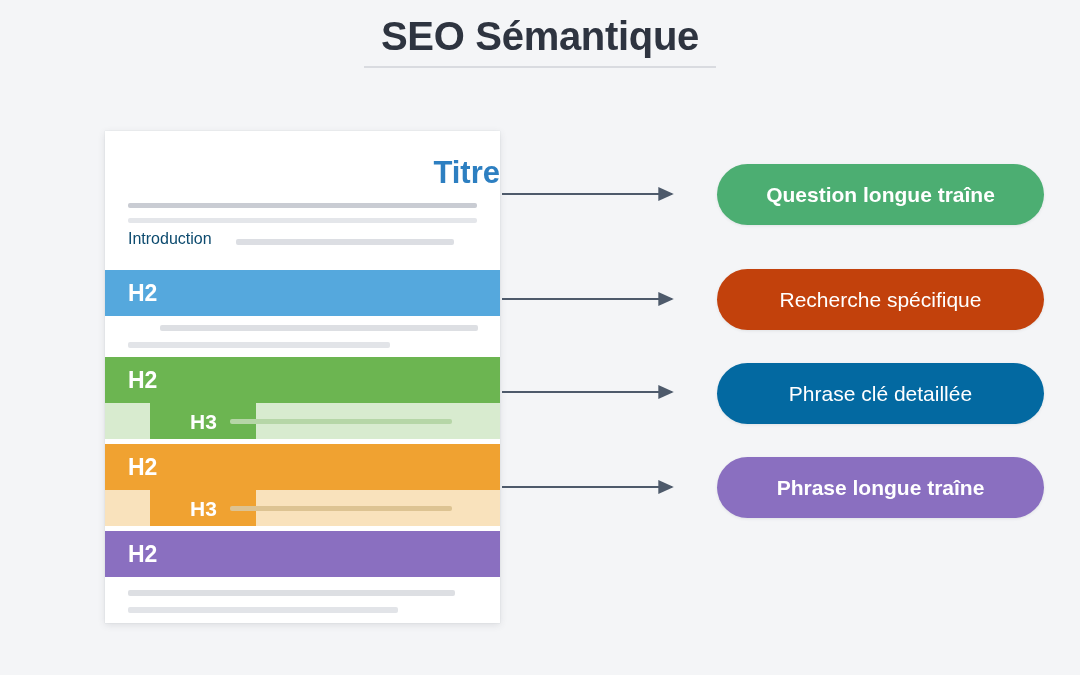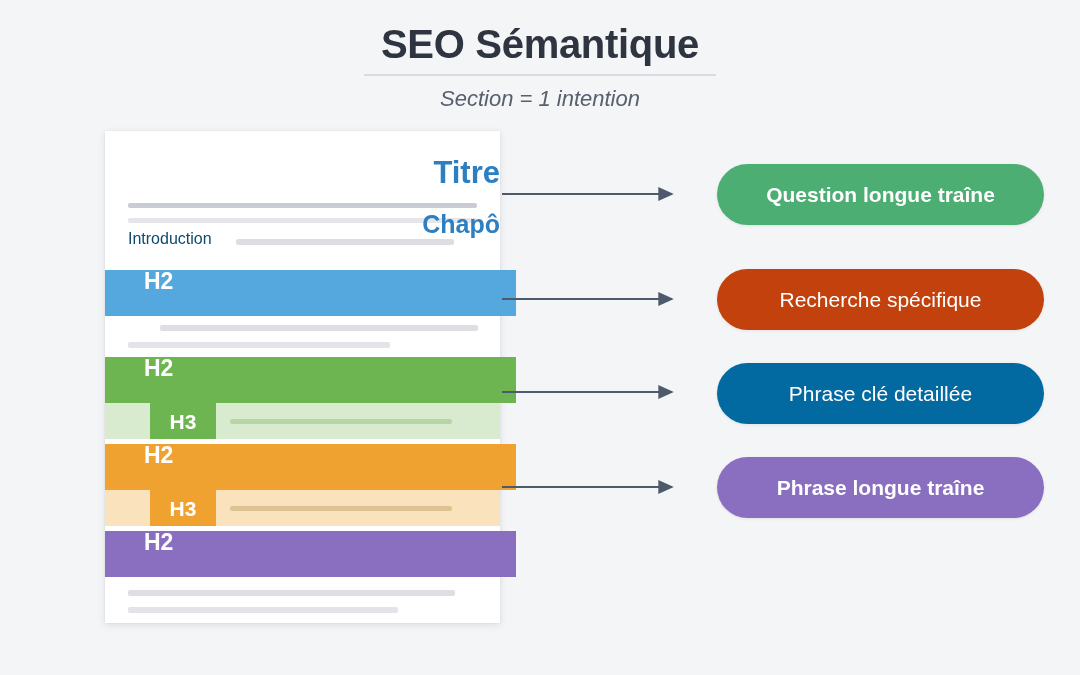--- a/index.html
+++ b/index.html
@@ -18,21 +18,21 @@
   
   #header {
     position: absolute;
     left: 0;
     top: 0;
     width: 1080px;
     text-align: center;
   }
   #page-title {
     margin: 0;
-    padding-top: 20px;
+    padding-top: 12px;
     font-size: 40px;
     font-weight: bold;
     color: #2e3440;
     letter-spacing: -0.3px;
     line-height: 1.2;
   }
   #title-rule {
     width: 352px;
     height: 2px;
     background: #d9dbe0;
@@ -84,22 +84,21 @@
     line-height: 1.2;
   }
 
   
   .h2-bar {
     position: absolute;
     left: 0;
     width: 395px;
     height: 46px;
     display: flex;
-    align-items: flex-start;
-    padding-left: 16px;
+    align-items: center;
   }
   .h2-bar .h-label {
     margin-left: 23px;
     color: #ffffff;
     font-size: 23px;
     font-weight: bold;
     line-height: 1;
   }
 
   .h3-row {
@@ -109,21 +108,21 @@
     height: 36px;
   }
   .h3-tab {
     position: absolute;
     left: 45px;
     top: 0;
     width: 66px;
     height: 36px;
     display: flex;
     align-items: center;
-    justify-content: center;
+    padding-left: 40px;
   }
   .h3-tab .h-label {
     color: #ffffff;
     font-size: 21px;
     font-weight: bold;
     line-height: 1;
   }
   .h3-line {
     position: absolute;
     left: 125px;
@@ -159,29 +158,27 @@
     box-shadow: 0 1px 3px rgba(60,64,75,0.10);
   }
   .pill.bold { font-weight: bold; }
 </style>
 </head>
 <body>
 
 <div id="header">
   <h1 id="page-title">SEO Sémantique</h1>
   <div id="title-rule"></div>
-  <p id="page-subtitle">Section = 1 intention</p>
 </div>
 
 <div id="doc-card">
 
   <div class="doc-title" id="doc-titre">Titre</div>
   <div class="text-line" style="left:23px; top:72px; width:349px; height:5px; background:#c9ccd3;"></div>
   <div class="text-line" style="left:23px; top:87px; width:349px; height:5px; background:#e4e6ea;"></div>
-  <div class="doc-title" id="doc-chapo">Chapô</div>
   <div id="intro-label">Introduction</div>
   <div class="text-line" style="left:131px; top:108px; width:218px; height:6px; background:#dcdee3;"></div>
 
   <div class="h2-bar" style="top:139px; background:#55a8dd;">
     <span class="h-label">H2</span>
   </div>
   <div class="text-line" style="left:55px; top:194px; width:318px; height:6px; background:#dddfe3;"></div>
   <div class="text-line" style="left:23px; top:211px; width:262px; height:6px; background:#e2e4e8;"></div>
 
   <div class="h2-bar" style="top:226px; background:#6cb551;">

